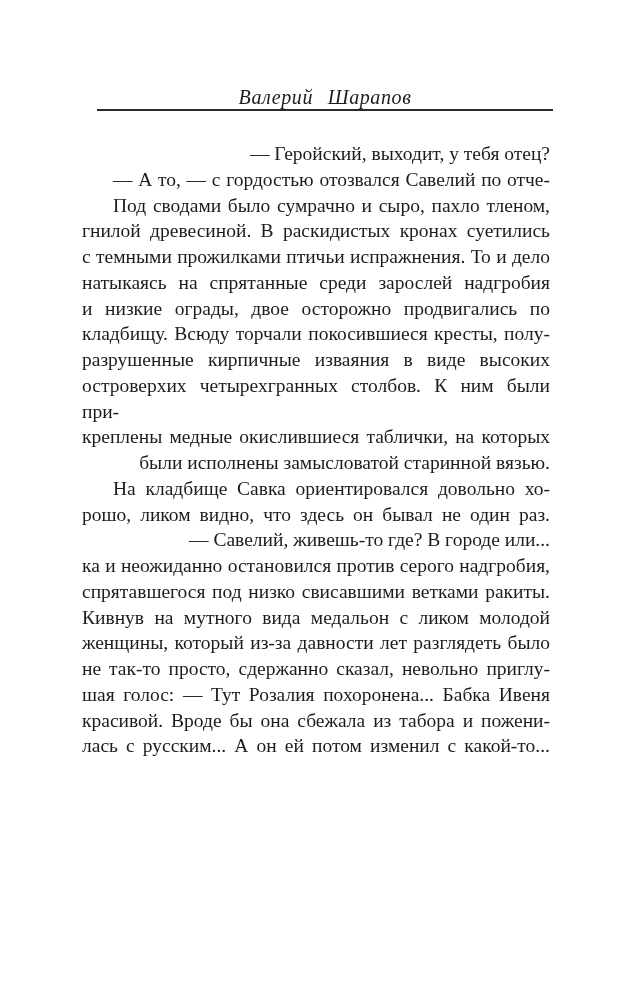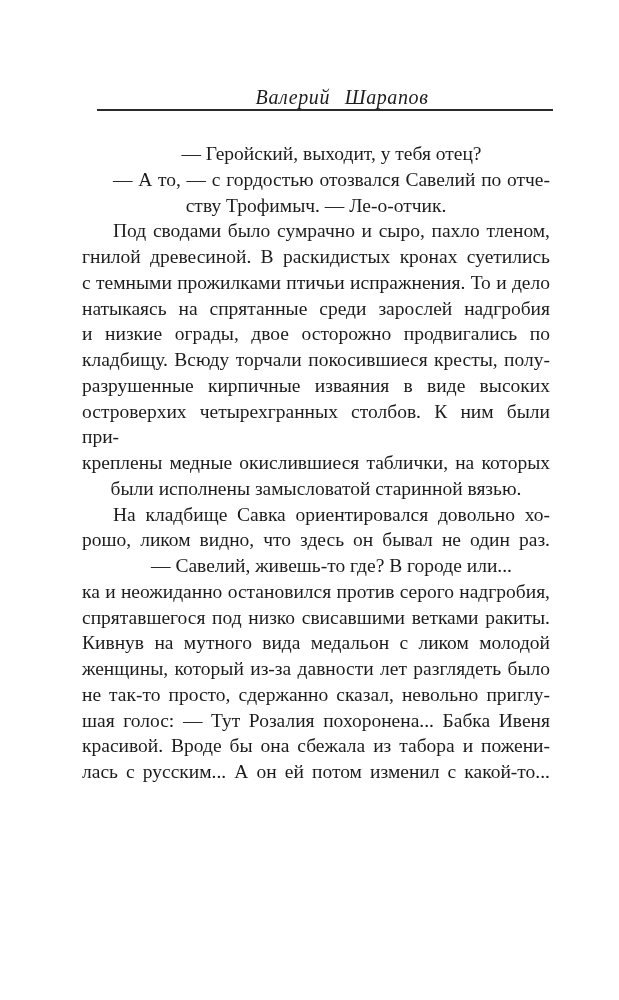--- a/index.html
+++ b/index.html
@@ -11,21 +11,21 @@
   .page{
     position:relative;
     width:619px;height:1000px;
     background:var(--paper);
     color:var(--ink);
     font-family:"Liberation Serif", serif;
     overflow:hidden;
   }
   .running-head{
     position:absolute;
-    top:86px;left:114px;width:456px;
+    top:86px;left:97px;width:456px;
     text-align:center;
     font-style:italic;
     font-size:20px;
     letter-spacing:0.03em;
     word-spacing:0.45em;
     white-space:nowrap;
   }
   .header-rule{
     position:absolute;
     top:109px;left:97px;width:456px;
@@ -33,21 +33,21 @@
     background:var(--rule);
   }
   .body-text{
     position:absolute;
     top:141px;left:82px;width:468px;
     font-size:19.5px;
     line-height:25.75px;
   }
   .line{
     white-space:nowrap;
-    text-align:center;
+    text-align:right;
   }
   .line.fill{
     white-space:normal;
     text-align:justify;
     text-align-last:justify;
     text-justify:inter-word;
   }
   .line.indent{
     text-indent:31px;
   }
@@ -66,21 +66,20 @@
 
   <div class="running-head">
     <span>Валерий Шарапов</span>
   </div>
 
   <div class="header-rule"></div>
 
   <main class="body-text">
       <div class="line indent">— Геройский, выходит, у тебя отец?</div>
       <div class="line fill indent">— А то, — с гордостью отозвался Савелий по отче-</div>
-      <div class="line">ству Трофимыч. — Ле-о-отчик.</div>
       <div class="line fill indent">Под сводами было сумрачно и сыро, пахло тленом,</div>
       <div class="line fill">гнилой древесиной. В раскидистых кронах суетились</div>
       <div class="line fill">с темными прожилками птичьи испражнения. То и дело</div>
       <div class="line fill">натыкаясь на спрятанные среди зарослей надгробия</div>
       <div class="line fill">и низкие ограды, двое осторожно продвигались по</div>
       <div class="line fill">кладбищу. Всюду торчали покосившиеся кресты, полу-</div>
       <div class="line fill">разрушенные кирпичные изваяния в виде высоких</div>
       <div class="line fill">островерхих четырехгранных столбов. К ним были при-</div>
       <div class="line fill">креплены медные окислившиеся таблички, на которых</div>
       <div class="line">были исполнены замысловатой старинной вязью.</div>

